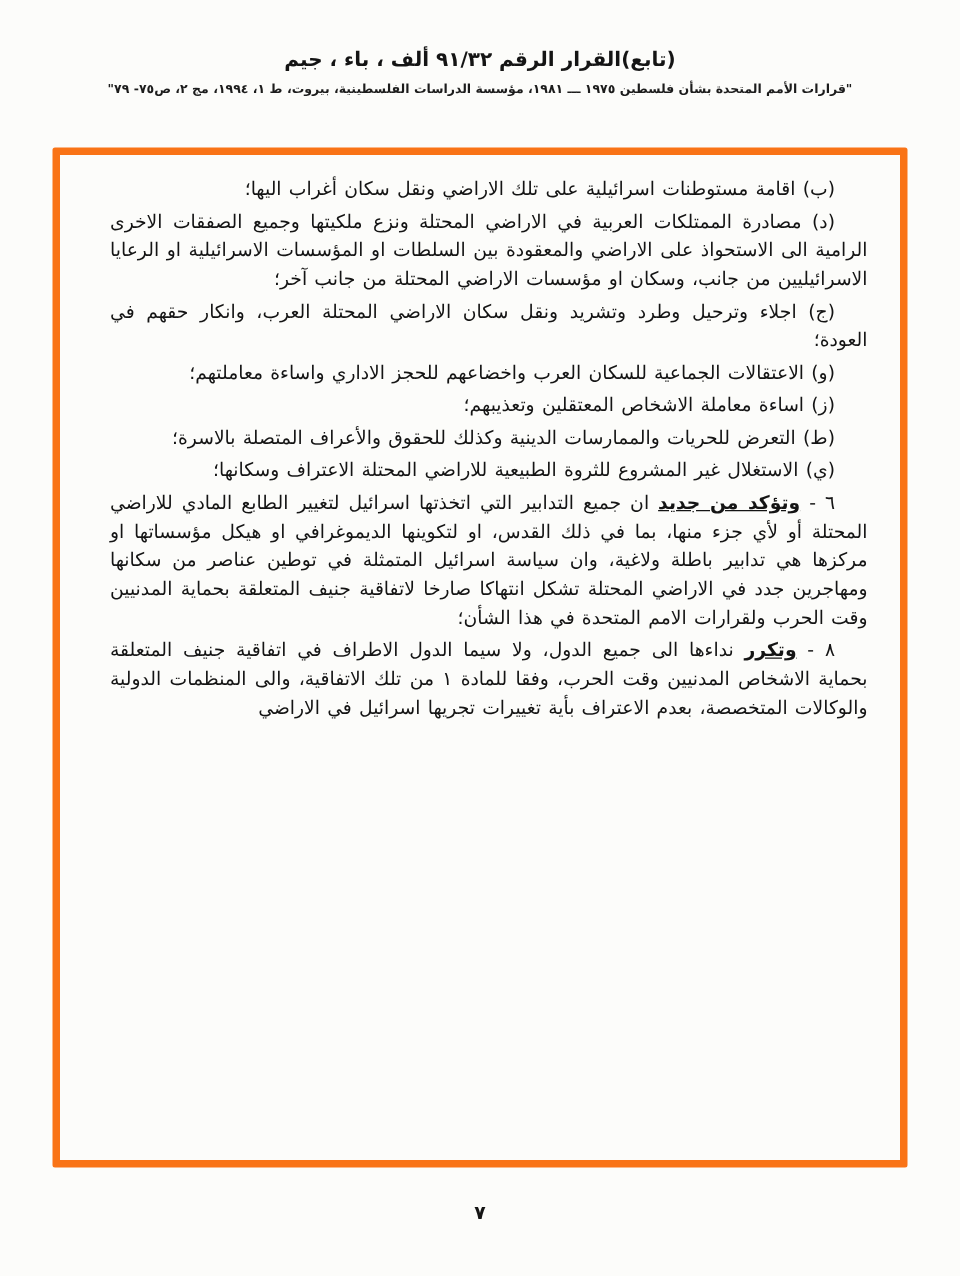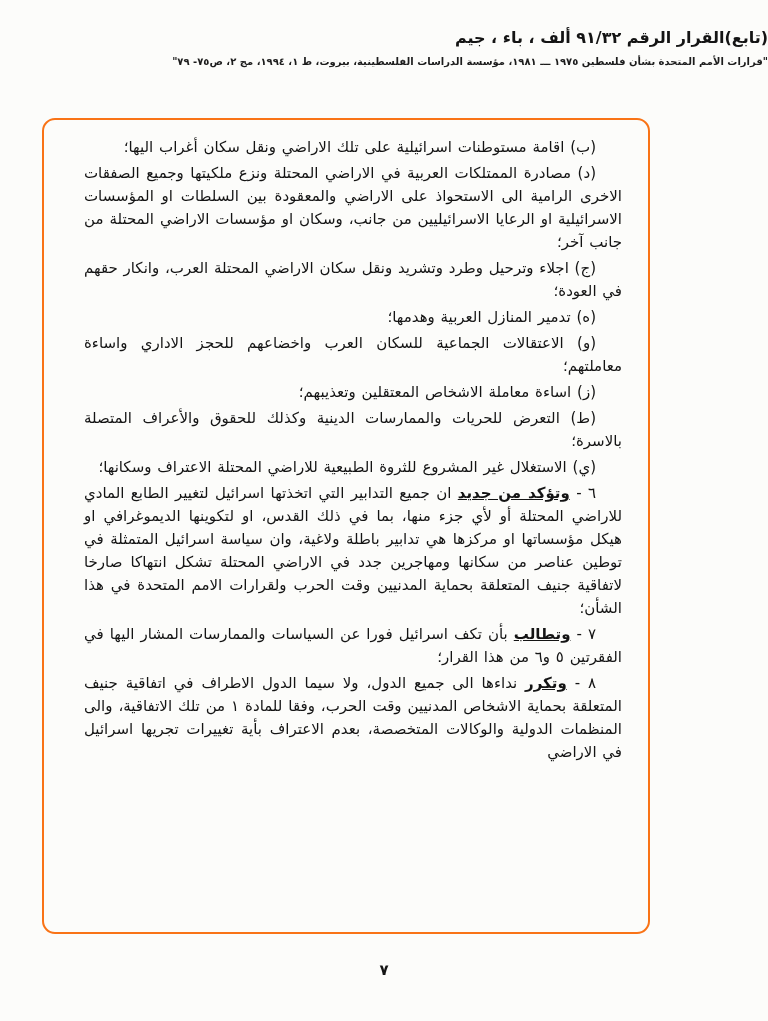--- a/index.html
+++ b/index.html
@@ -5,43 +5,44 @@
   html, body { margin: 0; padding: 0; }
   body {
     width: 768px; height: 1021px;
     background: #fcfcfa;
     color: #141414;
     font-family: "DejaVu Sans", sans-serif;
     position: relative;
     overflow: hidden;
   }
   .page-header {
-    padding-top: 28px;
+    text-align: center;
+    padding-top: 38px;
     direction: rtl;
   }
   .res-title {
     font-size: 16px;
     font-weight: bold;
     letter-spacing: 0.2px;
   }
   .citation {
     margin-top: 9px;
     font-size: 10px;
     font-weight: bold;
     color: #1c1c1c;
   }
   .frame {
     position: absolute;
     left: 42px;
     top: 118px;
-    width: 608px;
+    width: 684px;
     height: 816px;
     box-sizing: border-box;
-    border: 2px solid #f97316;
-    border-radius: 13px;
+    border: 6px solid #f97316;
+    border-radius: 2px;
     padding: 16px 26px 0 40px;
     direction: rtl;
     background: transparent;
   }
   .para {
     margin: 0 0 3px 0;
     font-size: 15px;
     line-height: 23px;
     text-align: justify;
     text-indent: 26px;
@@ -73,24 +74,20 @@
   </p>
   <p class="para">
     <span class="m">(د)</span>
     <span class="t">مصادرة الممتلكات العربية في الاراضي المحتلة ونزع ملكيتها وجميع الصفقات الاخرى الرامية الى الاستحواذ على الاراضي والمعقودة بين السلطات او المؤسسات الاسرائيلية او الرعايا الاسرائيليين من جانب، وسكان او مؤسسات الاراضي المحتلة من جانب آخر؛</span>
   </p>
   <p class="para">
     <span class="m">(ج)</span>
     <span class="t">اجلاء وترحيل وطرد وتشريد ونقل سكان الاراضي المحتلة العرب، وانكار حقهم في العودة؛</span>
   </p>
   <p class="para">
-    <span class="m">(ه)</span>
-    <span class="t">تدمير المنازل العربية وهدمها؛</span>
-  </p>
-  <p class="para">
     <span class="m">(و)</span>
     <span class="t">الاعتقالات الجماعية للسكان العرب واخضاعهم للحجز الاداري واساءة معاملتهم؛</span>
   </p>
   <p class="para">
     <span class="m">(ز)</span>
     <span class="t">اساءة معاملة الاشخاص المعتقلين وتعذيبهم؛</span>
   </p>
   <p class="para">
     <span class="m">(ط)</span>
     <span class="t">التعرض للحريات والممارسات الدينية وكذلك للحقوق والأعراف المتصلة بالاسرة؛</span>
@@ -98,24 +95,19 @@
   <p class="para">
     <span class="m">(ي)</span>
     <span class="t">الاستغلال غير المشروع للثروة الطبيعية للاراضي المحتلة الاعتراف وسكانها؛</span>
   </p>
   <p class="para">
     <span class="m">٦ -</span>
     <span class="lead">وتؤكد من جديد</span>
     <span class="t">ان جميع التدابير التي اتخذتها اسرائيل لتغيير الطابع المادي للاراضي المحتلة أو لأي جزء منها، بما في ذلك القدس، او لتكوينها الديموغرافي او هيكل مؤسساتها او مركزها هي تدابير باطلة ولاغية، وان سياسة اسرائيل المتمثلة في توطين عناصر من سكانها ومهاجرين جدد في الاراضي المحتلة تشكل انتهاكا صارخا لاتفاقية جنيف المتعلقة بحماية المدنيين وقت الحرب ولقرارات الامم المتحدة في هذا الشأن؛</span>
   </p>
   <p class="para">
-    <span class="m">٧ -</span>
-    <span class="lead">وتطالب</span>
-    <span class="t">بأن تكف اسرائيل فورا عن السياسات والممارسات المشار اليها في الفقرتين ٥ و٦ من هذا القرار؛</span>
-  </p>
-  <p class="para">
     <span class="m">٨ -</span>
     <span class="lead">وتكرر</span>
     <span class="t">نداءها الى جميع الدول، ولا سيما الدول الاطراف في اتفاقية جنيف المتعلقة بحماية الاشخاص المدنيين وقت الحرب، وفقا للمادة ١ من تلك الاتفاقية، والى المنظمات الدولية والوكالات المتخصصة، بعدم الاعتراف بأية تغييرات تجريها اسرائيل في الاراضي</span>
   </p>
 </main>
 
 <div class="page-num">٧</div>
 
 </body></html>

